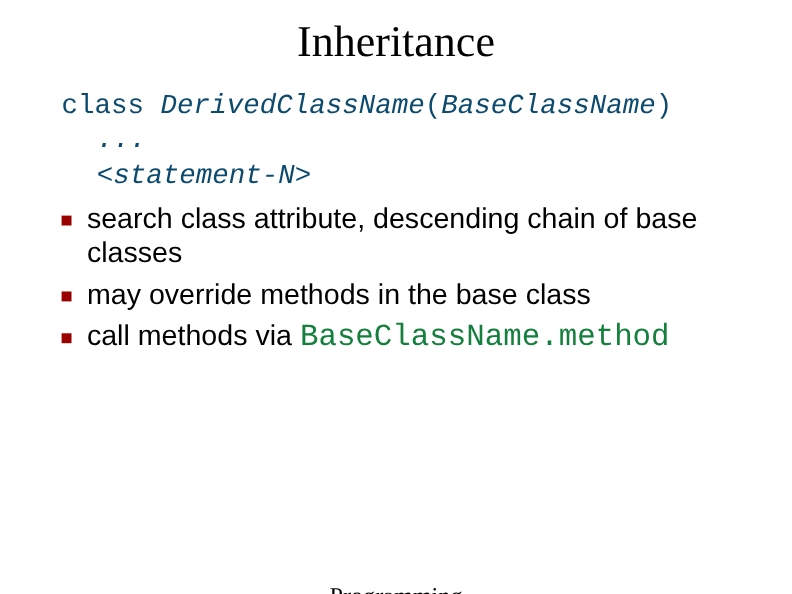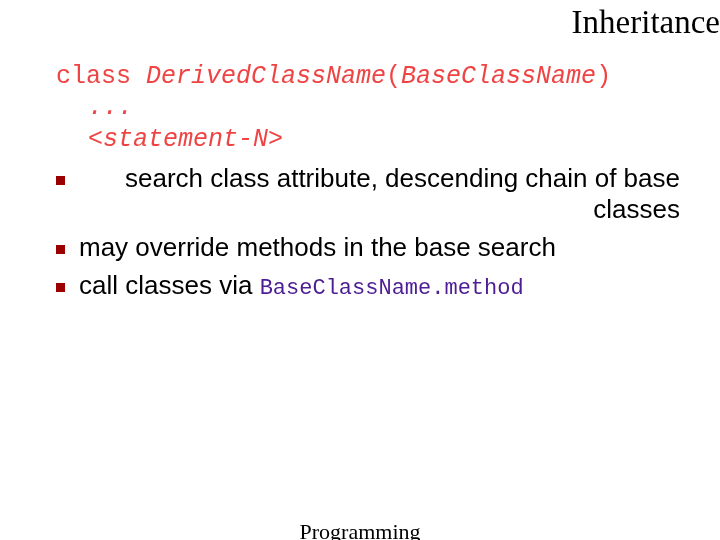--- a/index.html
+++ b/index.html
@@ -12,33 +12,33 @@
     overflow: hidden;
   }
   .slide {
     width: 720px;
     height: 540px;
     position: relative;
     box-sizing: border-box;
   }
   .title {
     font-family: "Comic Sans MS", "Comic Sans", cursive;
-    font-size: 33px;
-    text-align: right;
+    font-size: 40px;
+    text-align: center;
     color: #000;
-    margin-top: 4px;
+    margin-top: 14px;
     margin-bottom: 20px;
   }
   .code-block {
     font-family: "Courier New", Courier, monospace;
     font-size: 25px;
     line-height: 1.25;
     margin-left: 56px;
     margin-right: 40px;
-    color: #ef4444;
+    color: #0c4a6e;
   }
   .code-line {
     white-space: pre;
   }
   .indent {
     padding-left: 32px;
   }
   .italic {
     font-style: italic;
   }
@@ -56,26 +56,25 @@
     background: #9a0000;
     flex: 0 0 9px;
     margin-top: 13px;
     margin-right: 14px;
   }
   .bullet-text {
     font-family: Verdana, Geneva, sans-serif;
     font-size: 26px;
     line-height: 1.22;
     color: #000;
-    text-align: right;
   }
   .bullet-text .mono {
     font-family: "Courier New", Courier, monospace;
-    color: #4c1d95;
-    font-size: 22px;
+    color: #15803d;
+    font-size: 28px;
   }
   .footer {
     position: absolute;
     left: 0;
     right: 0;
     bottom: 0;
     text-align: center;
     font-family: Georgia, 'Times New Roman', serif;
     font-size: 22px;
     color: #000;
@@ -95,25 +94,25 @@
     <div class="code-line indent italic">&lt;statement-N&gt;</div>
   </div>
 
   <div class="bullets">
     <div class="bullet-row">
       <div class="bullet-marker"></div>
       <div class="bullet-text">search class attribute, descending chain of base classes</div>
     </div>
     <div class="bullet-row">
       <div class="bullet-marker"></div>
-      <div class="bullet-text">may override methods in the base search</div>
+      <div class="bullet-text">may override methods in the base class</div>
     </div>
     <div class="bullet-row">
       <div class="bullet-marker"></div>
-      <div class="bullet-text"><span>call classes via </span><span class="mono">BaseClassName.method</span></div>
+      <div class="bullet-text"><span>call methods via </span><span class="mono">BaseClassName.method</span></div>
     </div>
   </div>
 
   <div class="footer">
     <div>Programming</div>
   </div>
 
 </div>
 
 </body></html>

